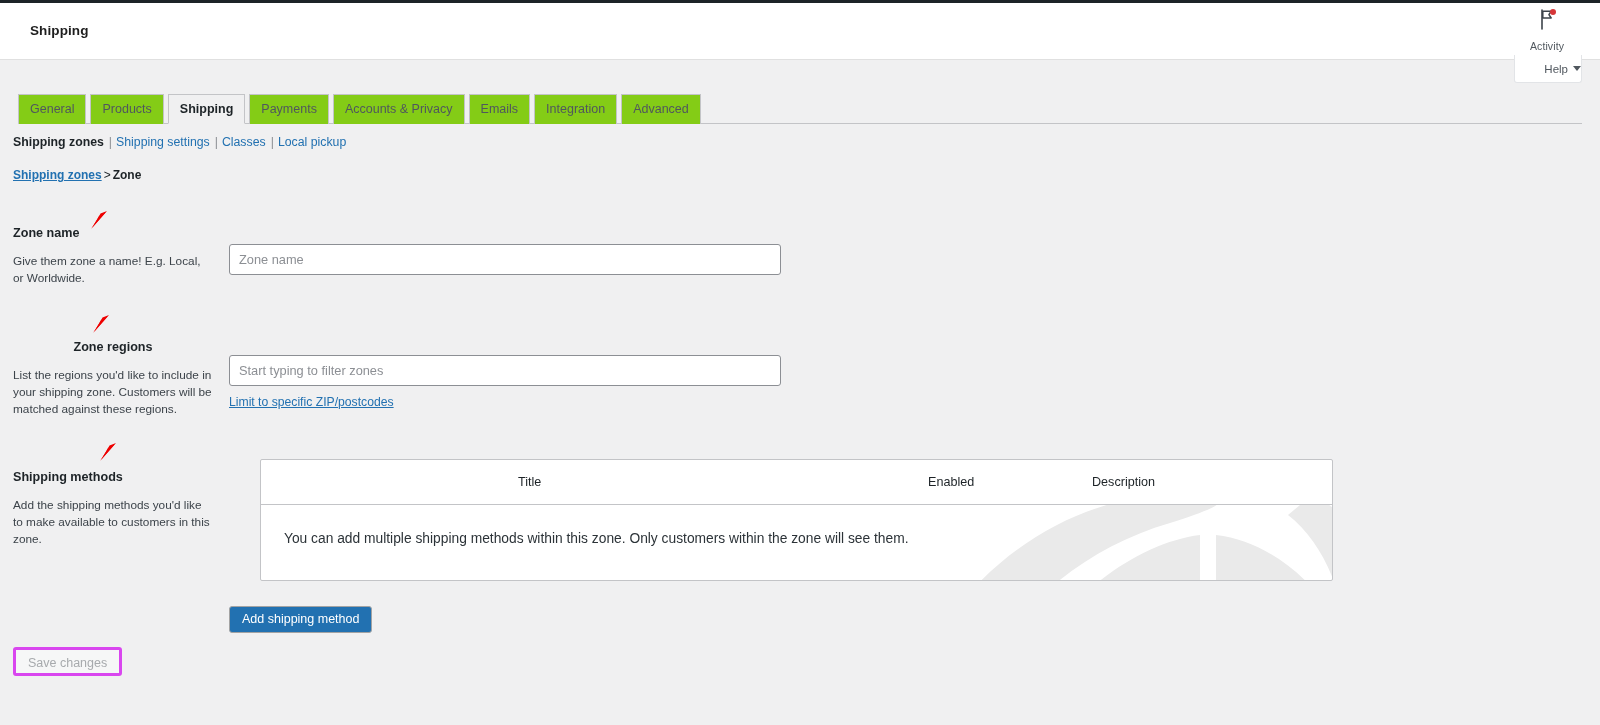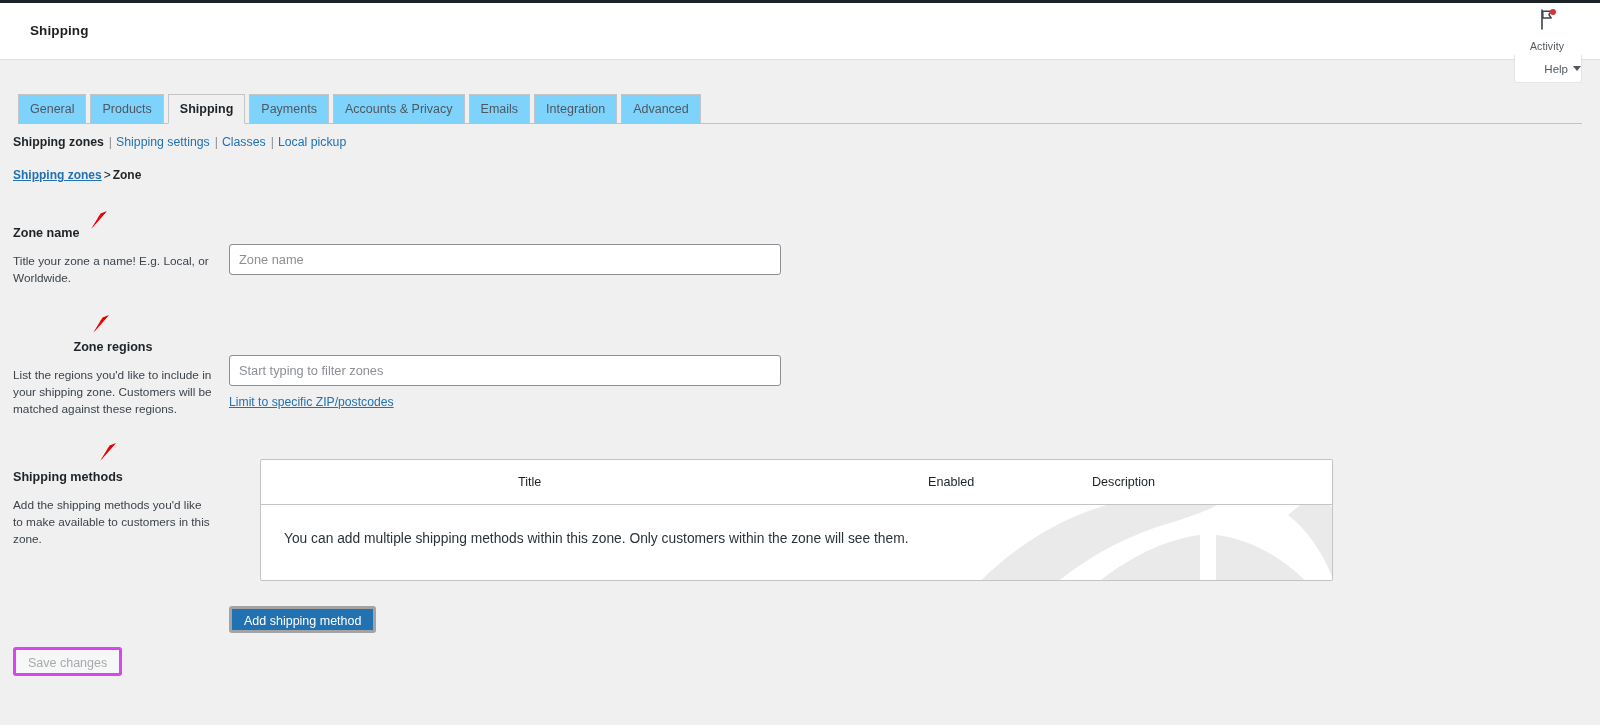--- a/index.html
+++ b/index.html
@@ -112,21 +112,21 @@
     width: 1564px;
     padding-left: 0;
   }
   .nav-tab {
     height: 30px;
     line-height: 28px;
     padding: 0 11px;
     margin-right: 4px;
     font-size: 12.5px;
     color: #50575e;
-    background: #7dd3fc;
+    background: #84cc16;
     border: 1px solid #c3c4c7;
     border-bottom: none;
     cursor: pointer;
     white-space: nowrap;
     position: relative;
     top: 1px;
   }
   .nav-tab.active {
     background: #f0f0f1;
     color: #1d2327;
@@ -259,21 +259,21 @@
     opacity: 1;
   }
 
   
   .btn-primary {
     position: absolute;
     left: 229px; top: 606px;
     height: 27px;
     padding: 0 12px;
     background: #2271b1;
-    border: 3px solid #a3a3a3;
+    border: 1px solid #a3a3a3;
     border-radius: 3px;
     color: #fff;
     font-size: 12.5px;
     font-weight: 400;
     cursor: pointer;
     font-family: "Liberation Sans", sans-serif;
     line-height: 25px;
   }
   .btn-disabled {
     position: absolute;
@@ -349,21 +349,21 @@
   <svg class="red-arrow" style="left:90px; top:312px;" viewBox="0 0 24 22">
     <path d="M3 21 L19 3 L12.5 5.5 L9.5 11 Z" fill="#ee0000"></path>
     <path d="M4 20 L18 4 L11 8 Z" fill="#ee0000"></path>
   </svg>
   <svg class="red-arrow" style="left:97px; top:440px;" viewBox="0 0 24 22">
     <path d="M3 21 L19 3 L12.5 5.5 L9.5 11 Z" fill="#ee0000"></path>
     <path d="M4 20 L18 4 L11 8 Z" fill="#ee0000"></path>
   </svg>
 
   <div class="row-label" style="top:226px;">Zone name</div>
-  <div class="row-desc" style="top:253px;">Title your zone a name! E.g. Local, or Worldwide.</div>
+  <div class="row-desc" style="top:253px;">Give them zone a name! E.g. Local, or Worldwide.</div>
   <input class="text-input" style="left: 229px; top: 244px; width: 552px;" placeholder="Zone name">
 
   <div class="row-label" style="top:340px;text-align:center;">Zone regions</div>
   <div class="row-desc" style="top:367px;">List the regions you'd like to include in your shipping zone. Customers will be matched against these regions.</div>
   <input class="text-input" style="left: 229px; top: 355px; width: 552px;" placeholder="Start typing to filter zones">
   <div class="zip-link" style="left:229px; top:395px;">Limit to specific ZIP/postcodes</div>
 
   <div class="row-label" style="top:470px;">Shipping methods</div>
   <div class="row-desc" style="top:497px;">Add the shipping methods you'd like to make available to customers in this zone.</div>
 

